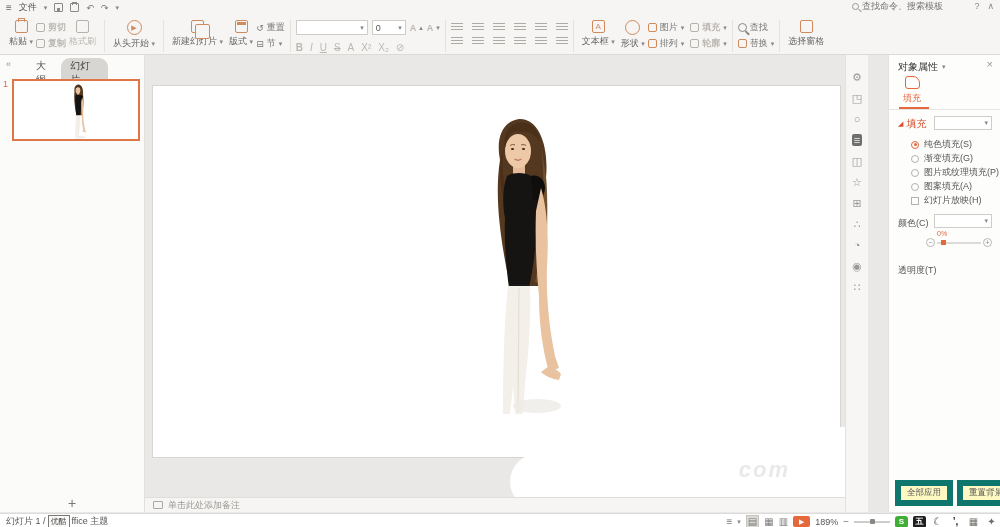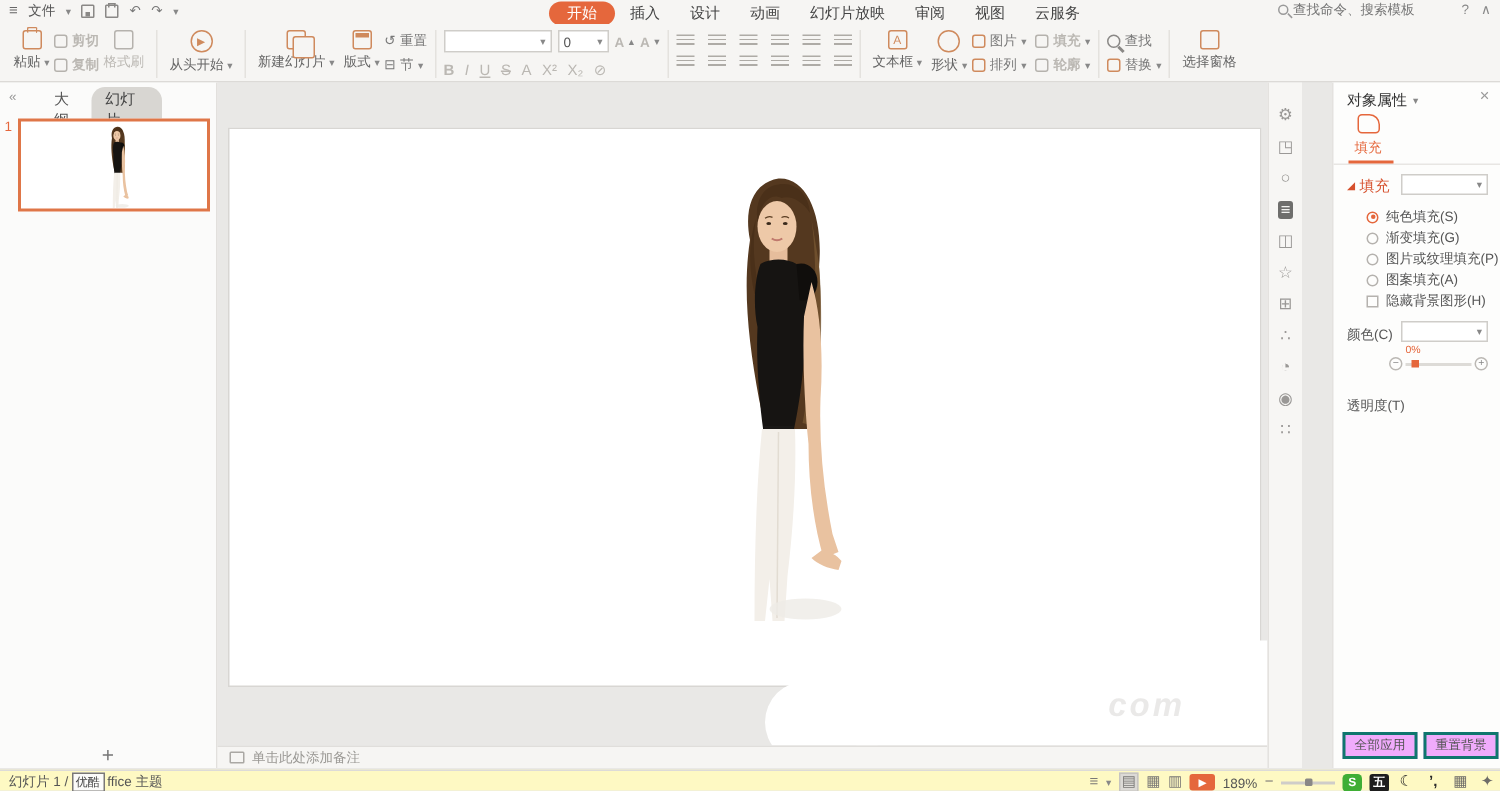--- a/index.html
+++ b/index.html
@@ -96,24 +96,24 @@
   .radio.sel::after { content:""; position:absolute; left:1.5px; top:1.5px; width:3px; height:3px; border-radius:50%; background:#e5673c; }
   .checkbox { width:8px; height:8px; border:1px solid #b5b2ae; flex:none; }
   #rp-colorlbl { position:absolute; left:9px; top:151px; font-size:9px; }
   #rp-translbl { position:absolute; left:9px; top:172px; font-size:9px; }
   #slider { position:absolute; right:8px; top:171px; width:66px; height:14px; }
   #slider .endbtn { position:absolute; top:3px; width:9px; height:9px; border:1px solid #bbb8b4; border-radius:50%; font-size:7px; color:#888; text-align:center; line-height:7px; }
   #slider .track { position:absolute; left:11px; right:11px; top:7px; height:2px; background:#dddbd7; }
   #slider .thumb { position:absolute; left:15px; top:5px; width:5px; height:5px; background:#e5673c; }
   #slider .pct { position:absolute; left:11px; top:-5px; font-size:7px; color:#e5673c; }
   #rp-buttons { position:absolute; left:6px; bottom:6px; display:flex; gap:4px; }
-  .rp-btn { font-size:8.5px; color:#555; background:#f0abfc; border:2px solid #0f766e; padding:1px 6px; white-space:nowrap; }
-
-  
-  #statusbar { position:absolute; left:0; right:0; bottom:0; height:14px; background:#fef9c3; border-top:1px solid #dddbd8; font-size:9px; color:#555; }
+  .rp-btn { font-size:8.5px; color:#555; background:#fef9c3; border:6px solid #0f766e; padding:1px 6px; white-space:nowrap; }
+
+  
+  #statusbar { position:absolute; left:0; right:0; bottom:0; height:14px; background:#ffffff; border-top:1px solid #dddbd8; font-size:9px; color:#555; }
   #sb-left { position:absolute; left:6px; top:1px; display:flex; align-items:center; gap:2px; }
   .wmbox { border:1px solid #7a7876; background:#fbfbf9; font-size:8px; padding:0 2px; color:#444; }
   #sb-right { position:absolute; right:2px; top:1px; display:flex; align-items:center; gap:5px; }
   #sb-right .vicon { font-size:10px; color:#7a7876; line-height:11px; }
   #sb-right .vicon.active { background:#dcdad6; border:1px solid #c6c4c0; padding:0 1px; }
   #playbtn { width:17px; height:11px; background:#e5673c; border-radius:2px; color:#fff; font-size:7px; display:flex; align-items:center; justify-content:center; }
   #zoomtrack { width:36px; height:2px; background:#cfcdc9; position:relative; }
   #zoomtrack .zthumb { position:absolute; left:16px; top:-2px; width:5px; height:5px; background:#8a8886; border-radius:1px; }
   .ime { width:13px; height:12px; border-radius:2px; display:flex; align-items:center; justify-content:center; font-size:8px; font-weight:bold; }
   .ime.s { background:#3fae35; color:#fff; border-radius:3px; }
@@ -127,30 +127,20 @@
 <div id="titlebar">
   <div class="leftgrp">
     <span class="menu-glyph">≡</span>
     <span>文件</span>
     <span class="caret">▾</span>
     <span class="mini-icon save"></span>
     <span class="mini-icon print"></span>
     <span class="uglyph">↶</span>
     <span class="uglyph">↷</span>
     <span class="caret">▾</span>
-  </div>
-  <div id="tabs">
-    <span class="tab active">开始</span>
-    <span class="tab">插入</span>
-    <span class="tab">设计</span>
-    <span class="tab">动画</span>
-    <span class="tab">幻灯片放映</span>
-    <span class="tab">审阅</span>
-    <span class="tab">视图</span>
-    <span class="tab">云服务</span>
   </div>
   <div id="searchbox">
     <span class="mag"></span>
     <input placeholder="查找命令、搜索模板" style="">
   </div>
   <div id="tb-right">
     <span>?</span>
     <span>∧</span>
   </div>
 </div>
@@ -406,21 +396,21 @@
   <div class="radio-row" style="top:111px;">
     <span class="radio"></span>
     <span>图片或纹理填充(P)</span>
   </div>
   <div class="radio-row" style="top:125px;">
     <span class="radio"></span>
     <span>图案填充(A)</span>
   </div>
   <div class="radio-row" style="top:139px; left:22px;">
     <span class="checkbox"></span>
-    <span>隐藏背景图形(H)</span>
+    <span>幻灯片放映(H)</span>
   </div>
 
   <span id="rp-colorlbl" style="top:162px;">颜色(C)</span>
   <span class="rp-combo" id="rp-combo2" style="top:159px;">
       <span class="caret">▾</span>
     </span>
 
   <span id="rp-translbl" style="top:183px;margin-top:26px;">透明度(T)</span>
   <div id="slider" style="top:180px;">
     <span class="endbtn" style="left:0;">−</span>

